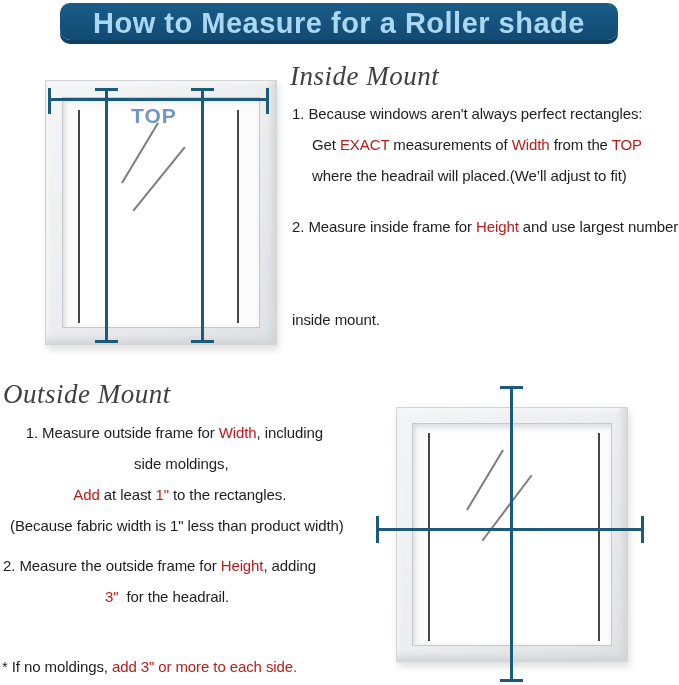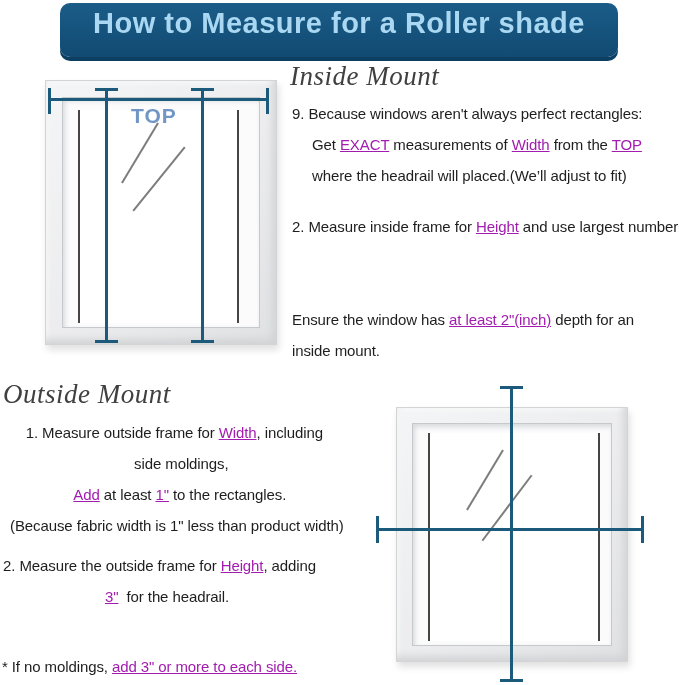--- a/index.html
+++ b/index.html
@@ -3,21 +3,21 @@
 <meta charset="utf-8">
 <style>
   html,body{margin:0;padding:0;background:#ffffff;}
   .page{
     position:relative; width:679px; height:685px; background:#ffffff;
     font-family:"Liberation Sans", sans-serif; overflow:hidden;
   }
 
   
   .banner{
-    position:absolute; left:60px; top:3px; width:558px; height:54px;
+    position:absolute; left:60px; top:3px; width:558px; height:37px;
     background:linear-gradient(180deg,#1b5d88 0%,#15537d 50%,#124a72 100%);
     border-radius:10px;
     box-shadow:0 4px 0 #0d3f63;
     color:#aad8f2; font-size:29px; font-weight:bold; letter-spacing:.5px;
     text-align:center; line-height:40px; white-space:nowrap;
   }
 
   
   .mount-heading{
     position:absolute; font-family:"Liberation Serif", serif;
@@ -26,21 +26,21 @@
   }
   .inside-heading{left:290px; top:61px;}
   .outside-heading{left:3px; top:379px;}
 
   
   .tblock{position:absolute;}
   .tline{
     white-space:nowrap; line-height:31px; font-size:15px; color:#1e1e1e;
     letter-spacing:-0.1px;
   }
-  .c-p{color:#a21caf;text-decoration:underline;}
+  .c-p{color:#b91c1c;}
   .ind5 {padding-left:5px;}
   .ind11{padding-left:11px;}
   .ind13{padding-left:13px;}
   .ind14{padding-left:14px;}
   .ind15{padding-left:15px;}
   .ind20{padding-left:20px;}
 
   .b-inside-item1{left:292px; top:98px;}
   .b-inside-item2{left:292px; top:211px;}
   .b-inside-note {left:292px; top:304px;}
@@ -124,31 +124,30 @@
     <div class="ml w1-vA-t"></div>
     <div class="ml w1-vA-b"></div>
     <div class="ml w1-vB"></div>
     <div class="ml w1-vB-t"></div>
     <div class="ml w1-vB-b"></div>
   </div>
 
   <h2 class="mount-heading inside-heading" style="margin:0;font-weight:normal;">Inside Mount</h2>
 
   <div class="tblock b-inside-item1">
-    <div class="tline"><span>9. Because windows aren't always perfect rectangles:</span></div>
+    <div class="tline"><span>1. Because windows aren't always perfect rectangles:</span></div>
     <div class="tline ind20"><span>Get </span><span class="c-p">EXACT</span><span> measurements of </span><span class="c-p">Width</span><span> from the </span><span class="c-p">TOP</span></div>
     <div class="tline ind20"><span>where the headrail will placed.(We’ll adjust to fit)</span></div>
   </div>
 
   <div class="tblock b-inside-item2">
     <div class="tline"><span>2. Measure inside frame for </span><span class="c-p">Height</span><span> and use largest number</span></div>
   </div>
 
   <div class="tblock b-inside-note">
-    <div class="tline"><span>Ensure the window has </span><span class="c-p">at least 2"(inch)</span><span> depth for an</span></div>
     <div class="tline"><span>inside mount.</span></div>
   </div>
 
   <h2 class="mount-heading outside-heading" style="margin:0;font-weight:normal;text-align:right;">Outside Mount</h2>
 
   <div class="tblock b-outside-item1">
     <div class="tline"><span>1. Measure outside frame for </span><span class="c-p">Width</span><span>, including</span></div>
     <div class="tline ind14"><span>side moldings,</span></div>
     <div class="tline ind11"><span class="c-p">Add</span><span> at least </span><span class="c-p">1"</span><span> to the rectangles.</span></div>
     <div class="tline ind5"><span>(Because fabric width is 1" less than product width)</span></div>

